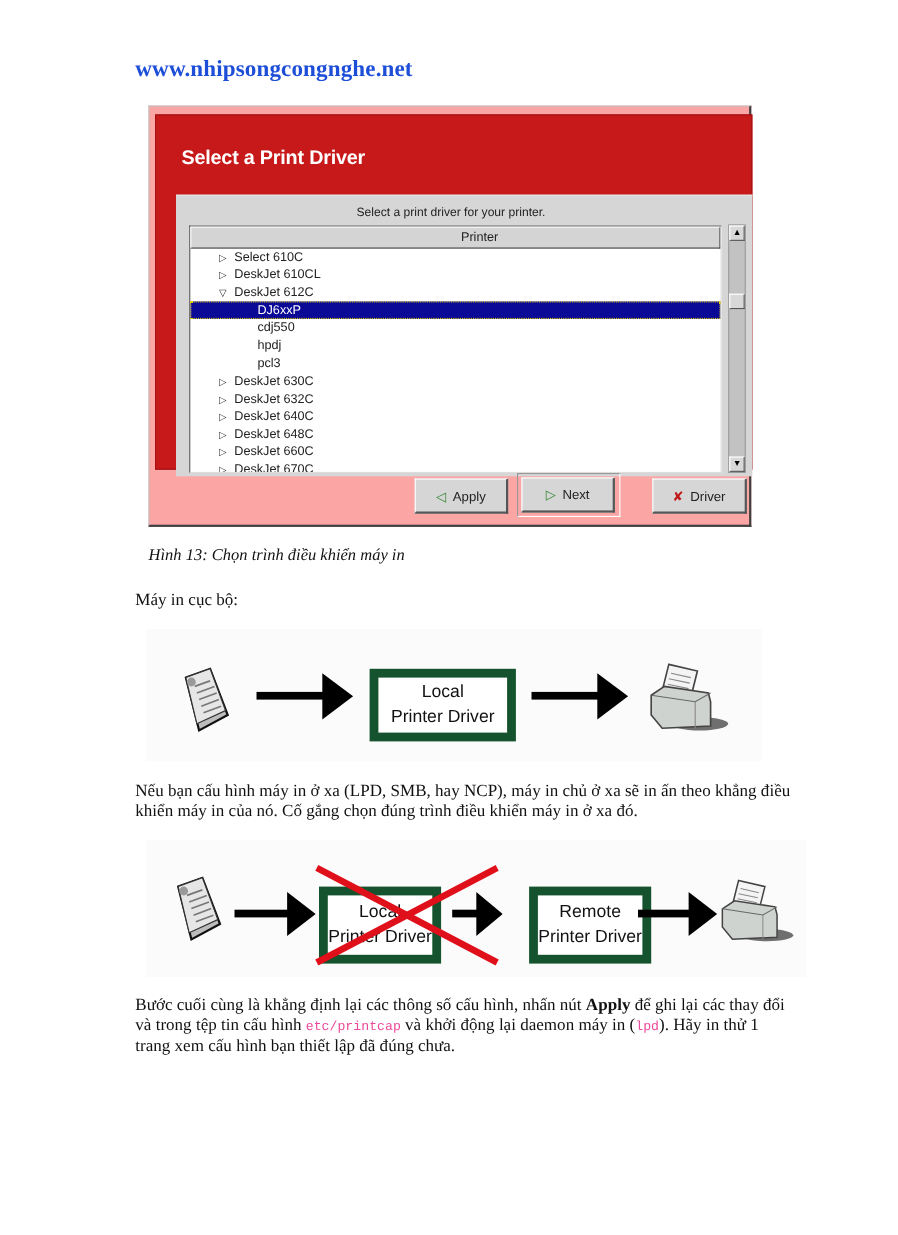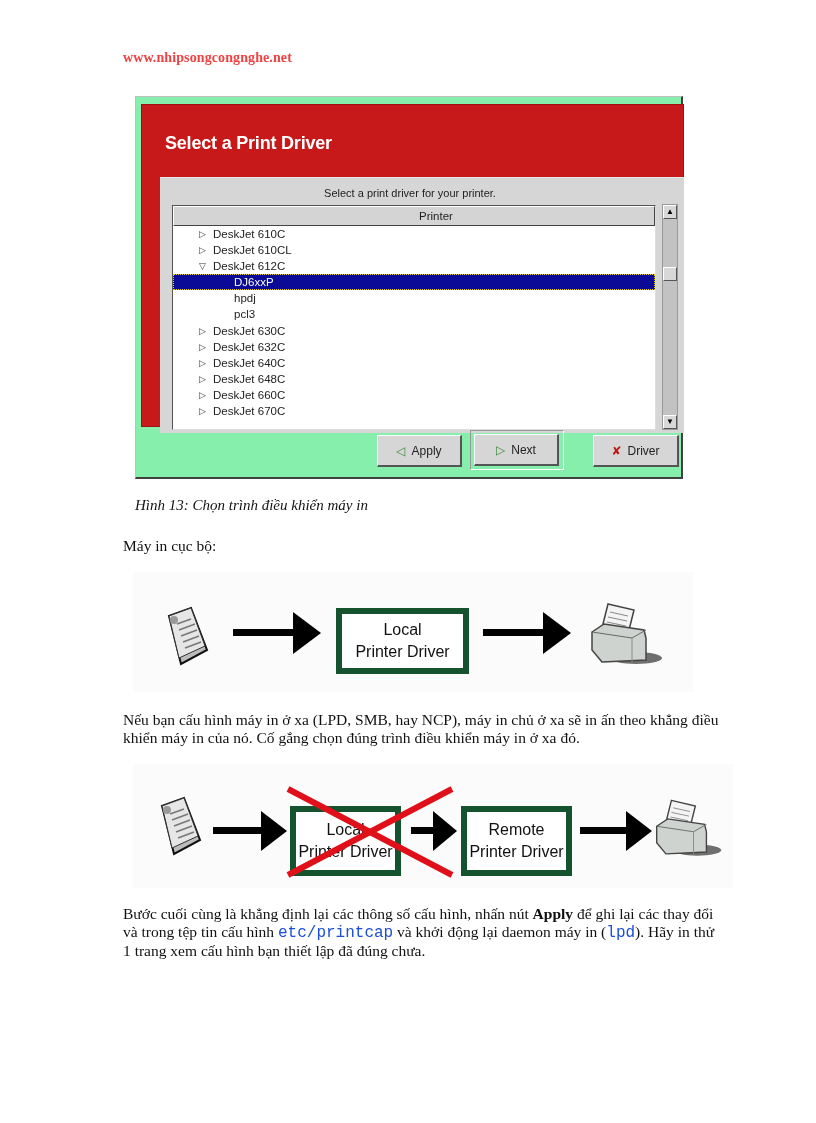--- a/index.html
+++ b/index.html
@@ -1,23 +1,23 @@
 <!DOCTYPE html>
 <html><head>
   <meta charset="utf-8">
   <style>
     * { box-sizing: border-box; margin: 0; padding: 0; }
     html, body { width: 816px; height: 1123px; background: #ffffff; overflow: hidden; }
     body { position: relative; font-family: "Liberation Serif", "DejaVu Serif", serif; color: #111; }
 
-    .site-header { position: absolute; left: 123px; top: 50px; font-size: 14px; font-weight: bold; color: #ef4444; letter-spacing: 0.1px; }
+    .site-header { position: absolute; left: 123px; top: 50px; font-size: 21px; font-weight: bold; color: #1d4ed8; letter-spacing: 0.1px; }
 
     
     .dialog { position: absolute; left: 135px; top: 96px; width: 548px; height: 383px;
-      background: #86efac; border: 1px solid #bfbfbf; border-right: 2px solid #404040; border-bottom: 2px solid #404040; }
+      background: #fca5a5; border: 1px solid #bfbfbf; border-right: 2px solid #404040; border-bottom: 2px solid #404040; }
     .dialog .red-panel { position: absolute; left: 5px; top: 7px; width: 543px; height: 323px;
       background: #c8191a; border: 1px solid #a01010; }
     .dialog .title { position: absolute; left: 23px; top: 28px; color: #fff; font-family: "Liberation Sans", "DejaVu Sans", sans-serif;
       font-weight: bold; font-size: 18px; letter-spacing: -0.2px; }
     .dialog .inner { position: absolute; left: 18px; top: 72px; width: 524px; height: 256px;
       background: #d6d6d6; border-top: 1px solid #e8e8e8; }
     .dialog .prompt { position: absolute; left: 0; top: 9px; width: 500px; text-align: center;
       font-family: "Liberation Sans", "DejaVu Sans", sans-serif; font-size: 11px; color: #222; }
     .list-frame { position: absolute; left: 12px; top: 27px; width: 484px; height: 225px;
       background: #fff; border: 1px solid #555; border-right-color: #ddd; border-bottom-color: #ddd; overflow: hidden; }
@@ -50,61 +50,64 @@
     .btn-back .ico { color: #3a8a3a; }
     .btn-next-wrap { position: absolute; left: 334px; top: 333px; width: 94px; height: 40px; border: 1px solid #999; border-right-color: #fff; border-bottom-color: #fff; }
     .btn-next { left: 338px; width: 85px; top: 337px; }
     .btn-next .ico { color: #3a8a3a; }
     .btn-cancel { left: 457px; width: 86px; }
     .btn-cancel .ico { color: #c01818; font-weight: bold; }
 
     
     .caption { position: absolute; left: 135px; top: 497px; font-size: 15px; font-style: italic; color: #111; }
     .para { position: absolute; left: 123px; font-size: 15.5px; line-height: 18px; color: #111; }
-    .para code, .mono { font-family: "Liberation Mono", "DejaVu Sans Mono", monospace; font-size: 16px; color: #1d4ed8; }
+    .para code, .mono { font-family: "Liberation Mono", "DejaVu Sans Mono", monospace; font-size: 12px; color: #ec4899; }
     .p1 { top: 537px; }
     .p2 { top: 711px; width: 600px; }
     .p3 { top: 905px; width: 600px; }
 
     
     .diagram { position: absolute; background: #fbfbfb; }
     .diag1 { left: 133px; top: 572px; width: 560px; height: 120px; }
     .diag2 { left: 133px; top: 764px; width: 600px; height: 124px; }
-    .box { position: absolute; background: #fff; border: 6px solid #14532d; font-family: "Liberation Sans", "DejaVu Sans", sans-serif;
+    .box { position: absolute; background: #fff; border: 8px solid #14532d; font-family: "Liberation Sans", "DejaVu Sans", sans-serif;
       font-size: 16px; line-height: 22px; text-align: center; color: #111; display: flex; flex-direction: column; justify-content: center; }
     .arrow { position: absolute; }
     .cross { position: absolute; }
   </style>
 </head>
 <body>
 
 <div class="site-header">www.nhipsongcongnghe.net</div>
 
 <div class="dialog">
   <div class="red-panel">
     <div class="title">Select a Print Driver</div>
     <div class="inner">
       <div class="prompt">Select a print driver for your printer.</div>
       <div class="list-frame">
         <div class="list-header">Printer</div>
         <div class="rows" id="rows">
           <div class="row">
               <span class="exp">▷</span>
-              <span class="label">DeskJet 610C</span>
+              <span class="label">Select 610C</span>
             </div>
           <div class="row">
               <span class="exp">▷</span>
               <span class="label">DeskJet 610CL</span>
             </div>
           <div class="row">
               <span class="exp">▽</span>
               <span class="label">DeskJet 612C</span>
             </div>
           <div class="row child selected">
               <span class="label">DJ6xxP</span>
+            </div>
+          <div class="row child">
+              <span class="label">cdj550</span>
             </div>
           <div class="row child">
               <span class="label">hpdj</span>
             </div>
           <div class="row child">
               <span class="label">pcl3</span>
             </div>
           <div class="row">
               <span class="exp">▷</span>
               <span class="label">DeskJet 630C</span>
@@ -215,21 +218,21 @@
     <span>Printer Driver</span>
   </div>
   <svg class="arrow" style="left:278px;top:45px" width="46" height="44" viewBox="0 0 46 44">
     <rect x="0" y="18" width="24" height="7" fill="#000"></rect>
     <polygon points="22,2 46,22 22,42" fill="#000"></polygon>
   </svg>
   <svg class="cross" style="left:152px;top:22px" width="170" height="92" viewBox="0 0 170 92">
     <line x1="3" y1="3" x2="167" y2="89" stroke="#e0101a" stroke-width="6"></line>
     <line x1="167" y1="3" x2="3" y2="89" stroke="#e0101a" stroke-width="6"></line>
   </svg>
-  <div class="box" style="left:328px;top:42px;width:111px;height:70px;">
+  <div class="box" style="left:348px;top:42px;width:111px;height:70px;">
     <span>Remote</span>
     <span>Printer Driver</span>
   </div>
   <svg class="arrow" style="left:447px;top:45px" width="72" height="44" viewBox="0 0 72 44">
     <rect x="0" y="18" width="48" height="7" fill="#000"></rect>
     <polygon points="46,2 72,22 46,42" fill="#000"></polygon>
   </svg>
   <svg style="position:absolute;left:520px;top:32px" width="70" height="66" viewBox="0 0 76 66">
     <ellipse cx="48" cy="56" rx="26" ry="6" fill="#333" opacity="0.7"></ellipse>
     <polygon points="20,2 46,8 40,32 14,26" fill="#f4f4f4" stroke="#444" stroke-width="1.5"></polygon>

